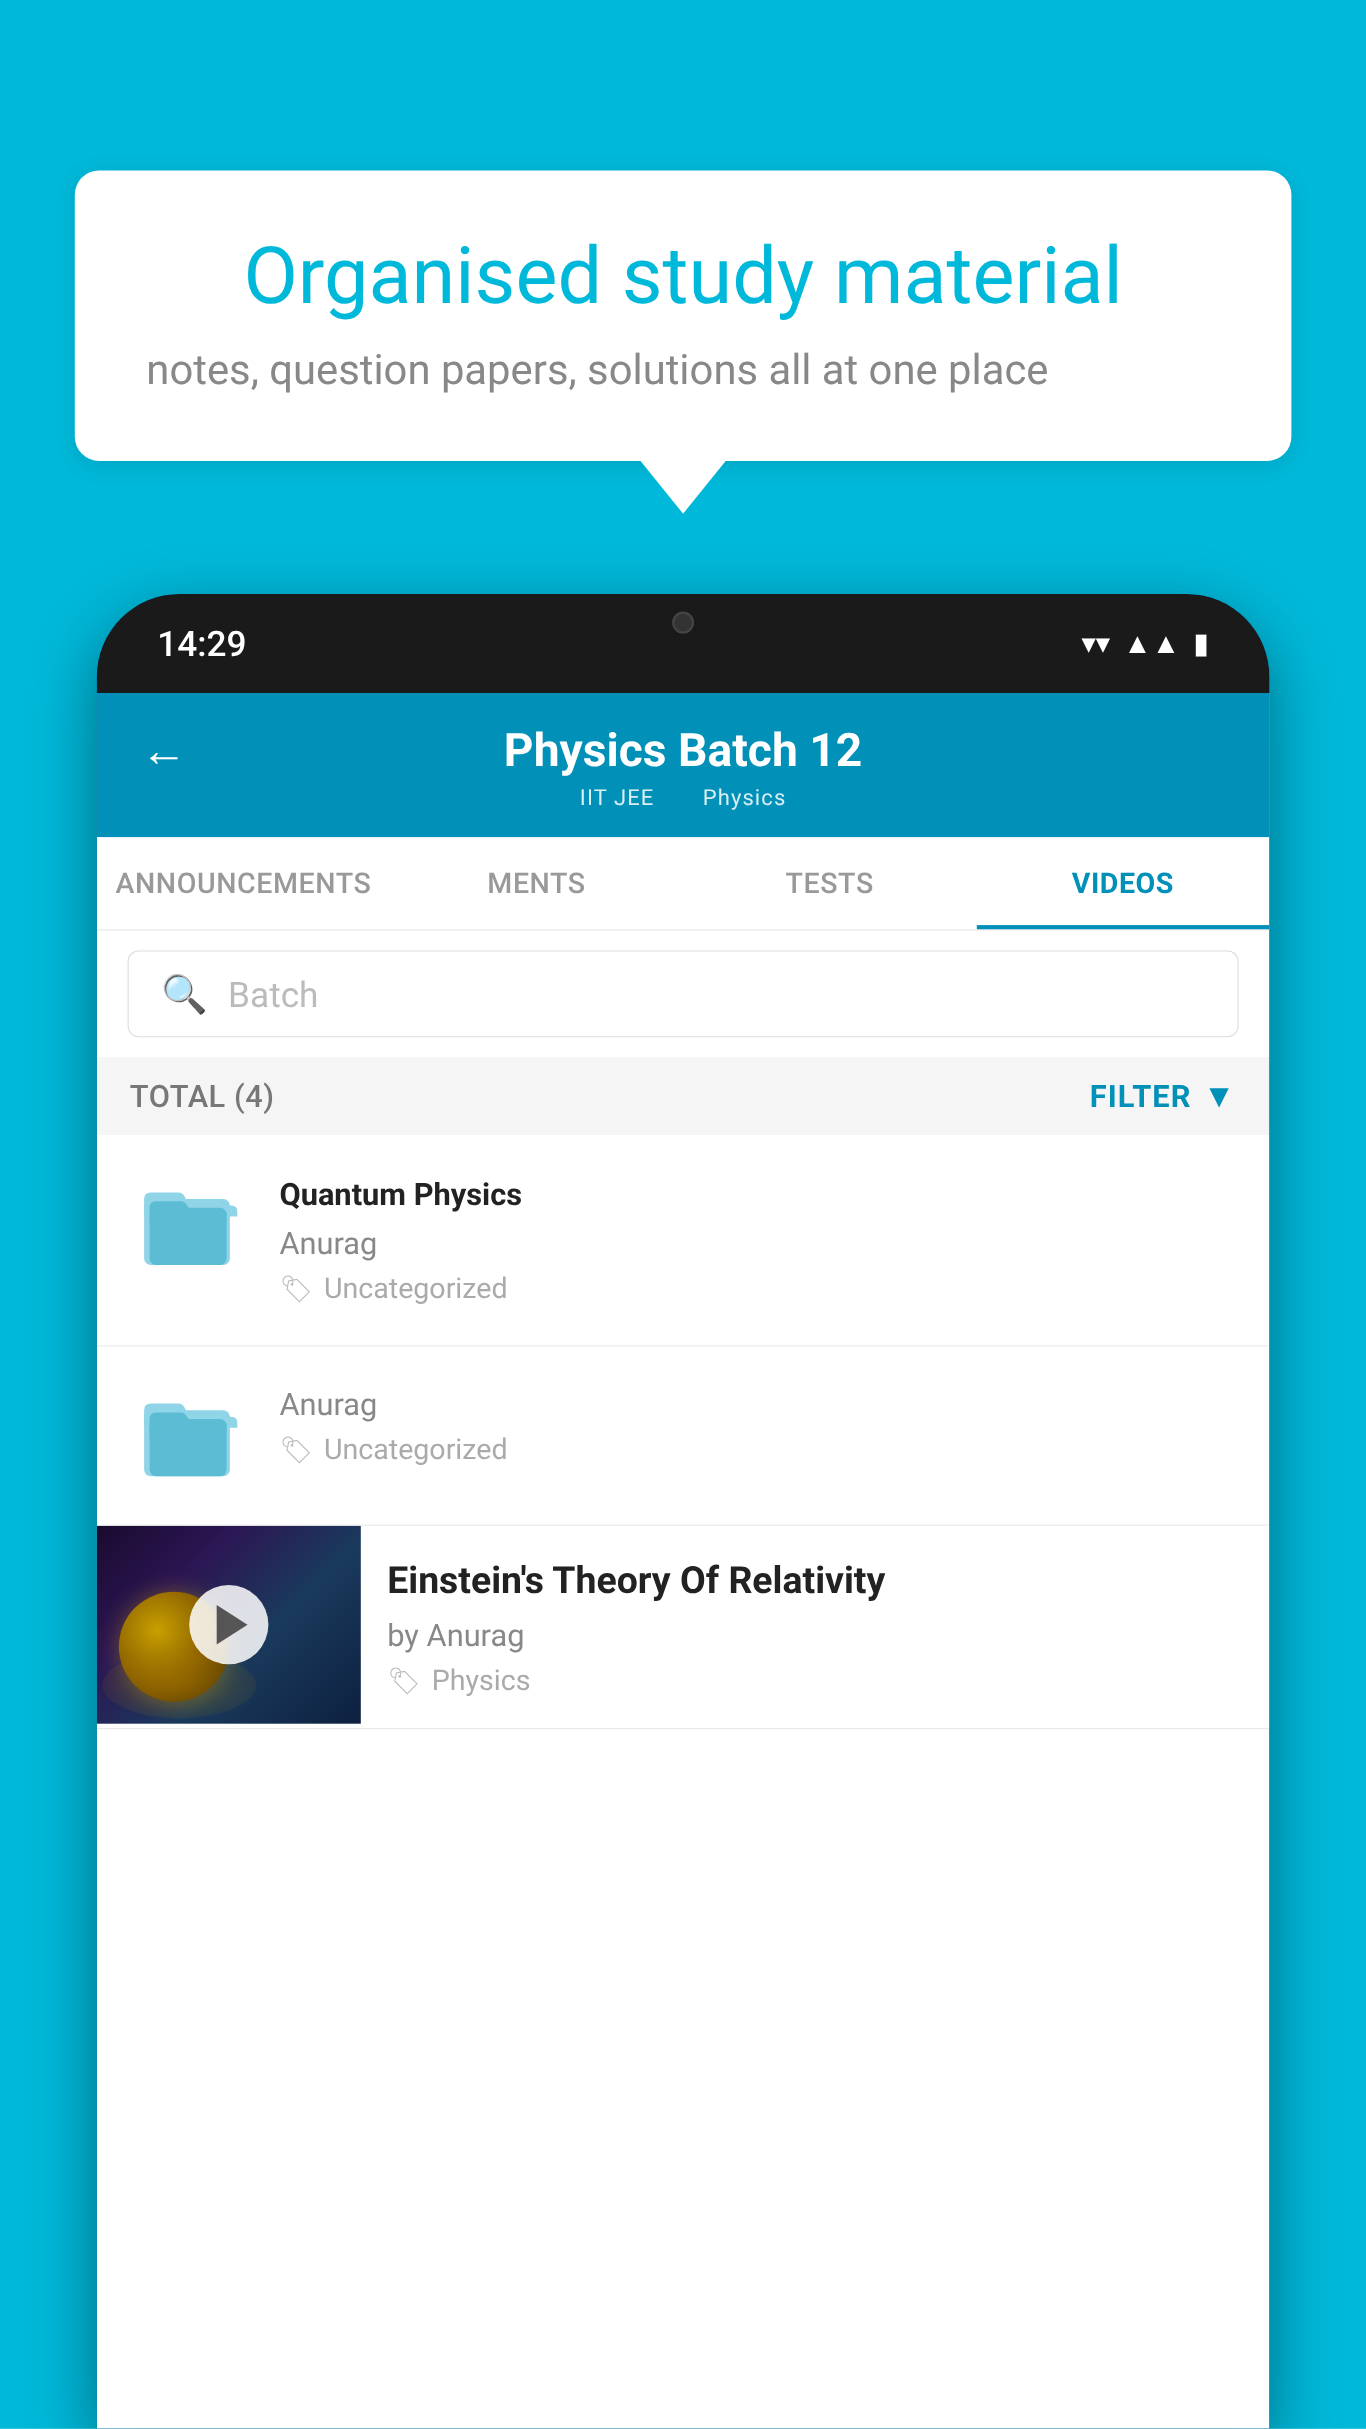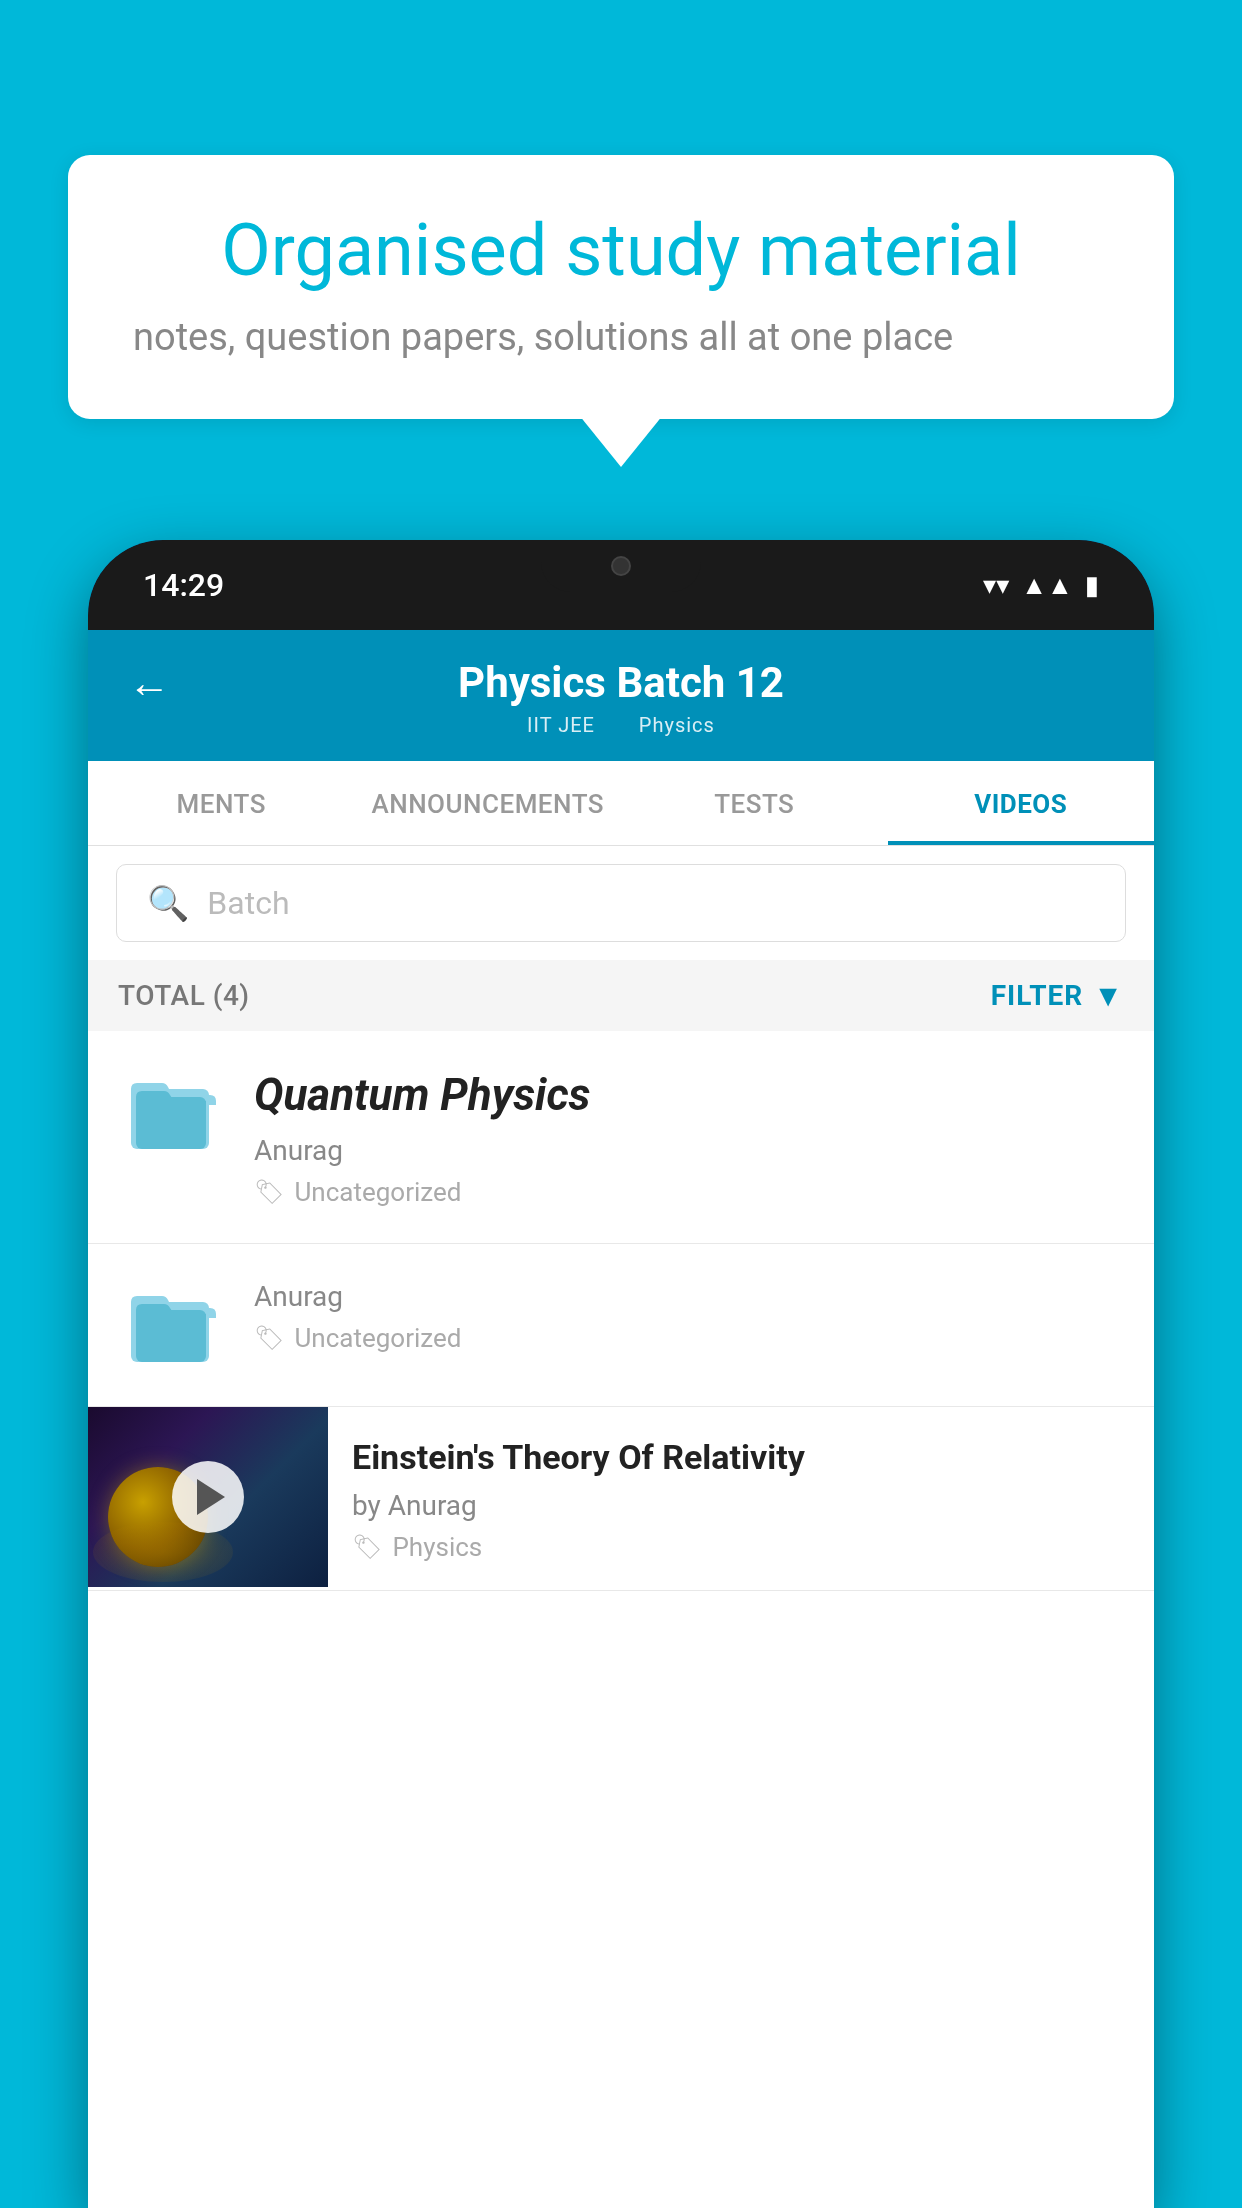--- a/index.html
+++ b/index.html
@@ -283,26 +283,25 @@
     .folder-icon-svg {
       width: 90px;
       height: 90px;
     }
 
     .video-info {
       flex: 1;
     }
 
     .video-title {
-      font-size: 44px;
+      font-size: 28px;
       font-weight: 700;
       color: #222;
       margin-bottom: 10px;
       line-height: 1.3;
-      font-style: italic;
     }
 
     .video-author {
       font-size: 28px;
       color: #888;
       margin-bottom: 10px;
     }
 
     .video-tag {
       display: flex;
@@ -436,22 +435,22 @@
         <span class="app-title">Physics Batch 12</span>
       </div>
       <div>
         <span class="app-subtitle">IIT JEE</span>
         <span class="app-subtitle subtitle-separator">&nbsp;&nbsp;</span>
         <span class="app-subtitle">Physics</span>
       </div>
     </div>
 
     <div class="tabs-bar">
+      <div class="tab-item">ANNOUNCEMENTS</div>
       <div class="tab-item">MENTS</div>
-      <div class="tab-item">ANNOUNCEMENTS</div>
       <div class="tab-item">TESTS</div>
       <div class="tab-item active">VIDEOS</div>
     </div>
 
     <div class="search-container">
       <div class="search-bar">
         <span class="search-icon">🔍</span>
         <span class="search-text">Batch</span>
       </div>
     </div>

